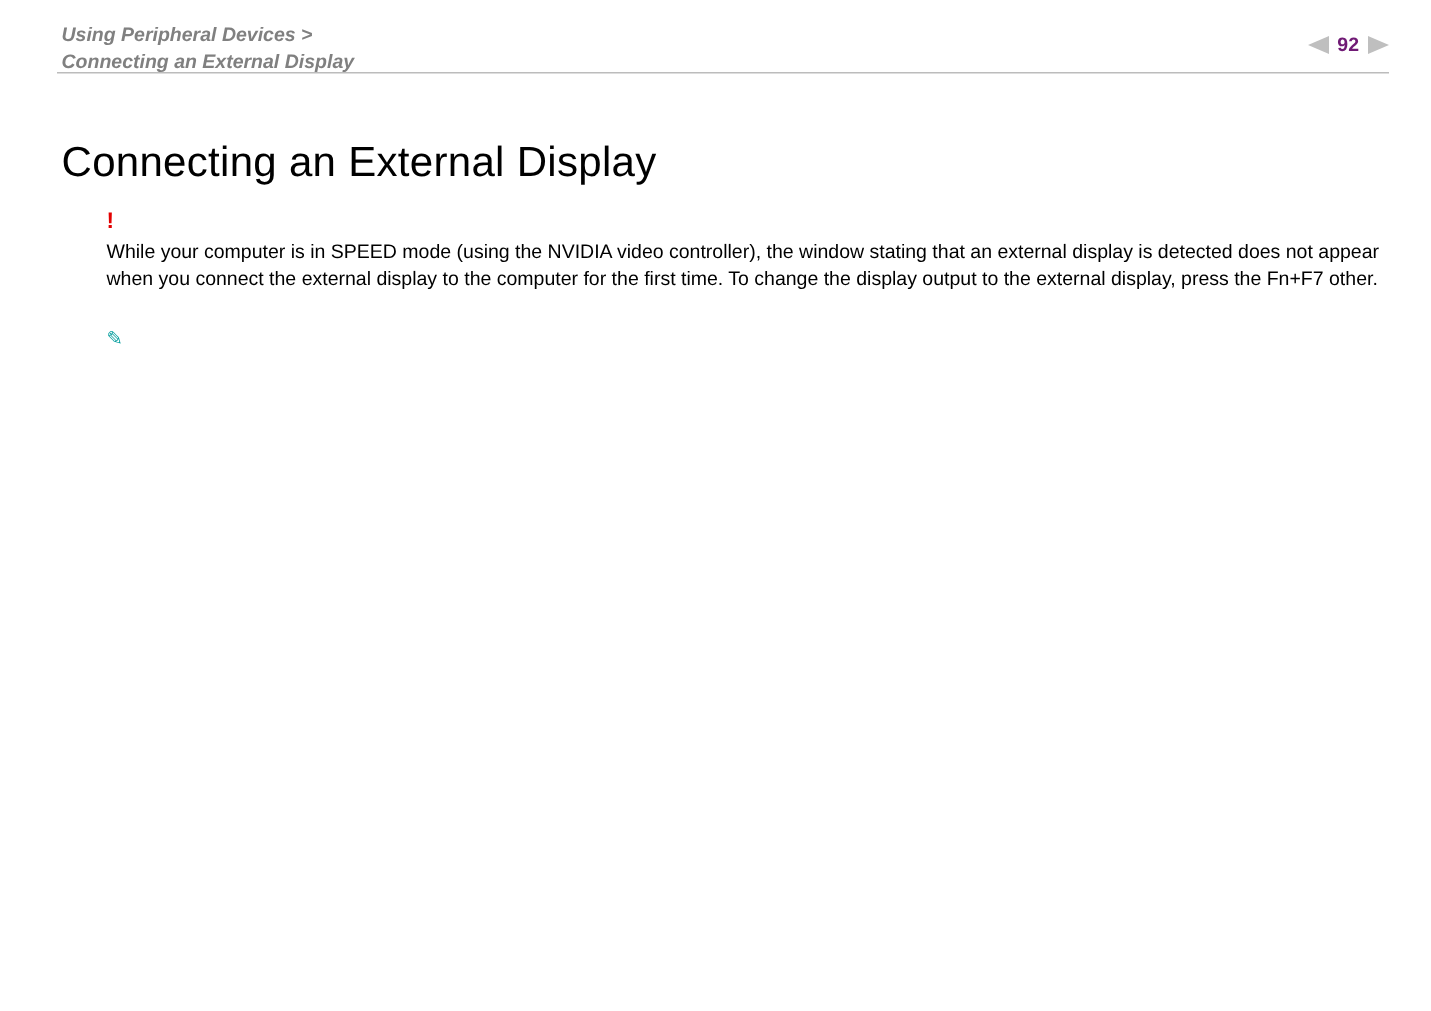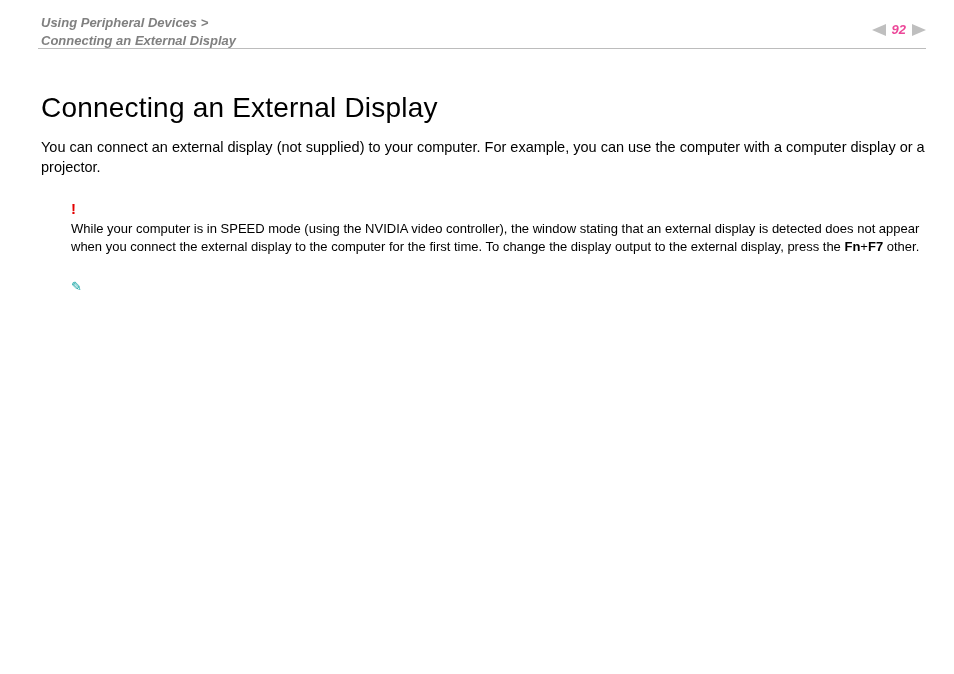--- a/index.html
+++ b/index.html
@@ -1,29 +1,29 @@
 <!DOCTYPE html>
 <html><head>
 <meta charset="utf-8">
 <style>
   html,body{margin:0;padding:0;width:954px;height:674px;background:#fff;font-family:Arial,Helvetica,sans-serif;color:#000}
   .page{position:relative;width:954px;height:674px;box-sizing:border-box}
   .breadcrumb{position:absolute;left:41px;top:14px;font-size:13px;font-weight:bold;font-style:italic;color:#808080;line-height:1.35}
   .pagenav{position:absolute;right:28px;top:22px;display:flex;align-items:center;gap:6px}
   .arrow{cursor:pointer}
   .arrow svg{display:block}
-  .pagenum{font-size:13px;font-weight:bold;font-style:italic;color:#ec4899}
+  .pagenum{font-size:13px;font-weight:bold;color:#701a75}
   .rule{position:absolute;left:38px;right:28px;top:48px;border-top:1px solid #bcbcbc}
   .content{position:absolute;left:41px;right:28px;top:92px}
   h1{margin:0 0 14px 0;font-size:28px;font-weight:normal;letter-spacing:.2px}
   .intro{margin:0 0 22px 0;font-size:14.5px;line-height:1.35}
   .notes{margin-left:30px;font-size:13px;line-height:1.38}
   .bang{color:#e30000;font-weight:bold;font-size:15px;margin:0}
   .warn1{margin:0}
-  .bold{font-weight:bold}
+  .bold{font-weight:normal}
   .warn2{margin:14px 0 0 0}
   .penrow{margin:22px 0 2px 0}
   .pen{color:#0aa0a0}
   .tip{margin:0}
 </style>
 </head>
 <body>
 
 <div class="page">
 
@@ -43,21 +43,20 @@
       <svg width="14" height="12" viewBox="0 0 14 12">
           <polygon points="0,0 0,12 14,6" fill="#bfbfbf"></polygon>
         </svg>
     </span>
   </div>
 
   <div class="rule"></div>
 
   <div class="content">
     <h1>Connecting an External Display</h1>
-    <p class="intro">You can connect an external display (not supplied) to your computer. For example, you can use the computer with a computer display or a projector.</p>
 
     <div class="notes">
       <p class="bang">!</p>
       <p class="warn1">
         <span>While your computer is in SPEED mode (using the NVIDIA video controller), the window stating that an external display is detected does not appear when you connect the external display to the computer for the first time. To change the display output to the external display, press the </span><span class="bold">Fn</span><span>+</span><span class="bold">F7</span><span> other.</span>
       </p>
 
       <p class="penrow">
         <span class="pen">✎</span>
       </p>

